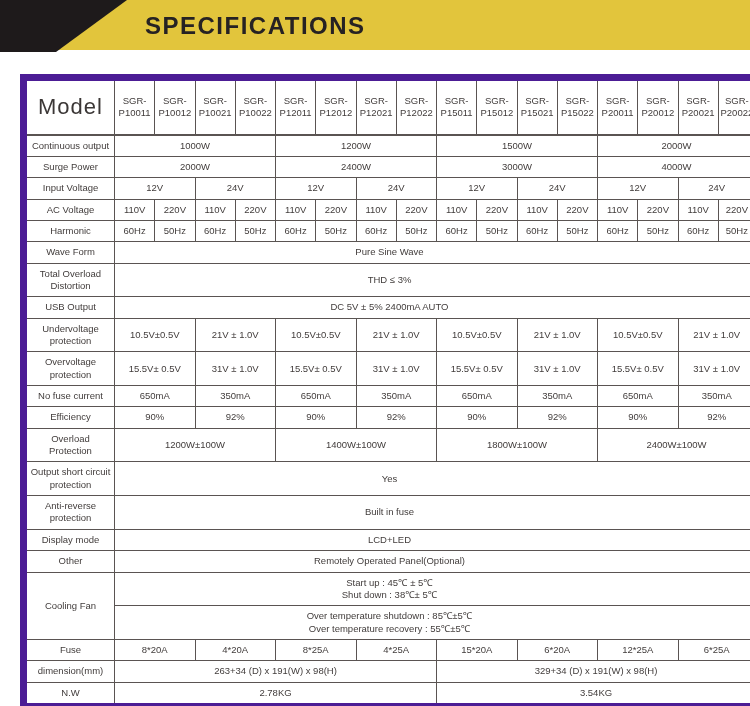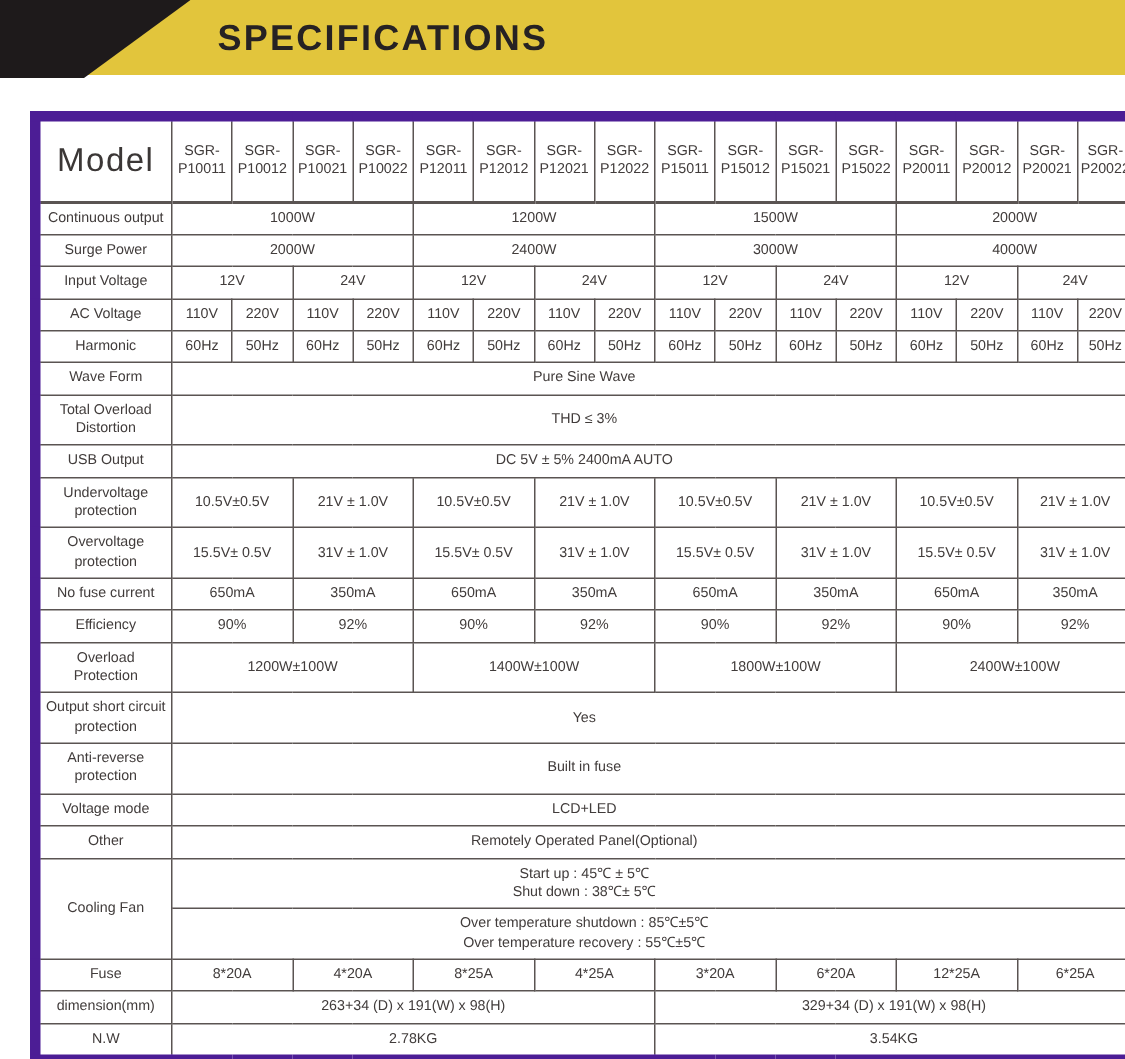--- a/index.html
+++ b/index.html
@@ -267,21 +267,21 @@
           <td class="row-label">Output short circuit
 protection</td>
           <td colspan="16" class="full-span">Yes</td>
         </tr>
         <tr>
           <td class="row-label">Anti-reverse
 protection</td>
           <td colspan="16" class="full-span">Built in fuse</td>
         </tr>
         <tr>
-          <td class="row-label">Voltage mode</td>
+          <td class="row-label">Display mode</td>
           <td colspan="16" class="full-span">LCD+LED</td>
         </tr>
         <tr>
           <td class="row-label">Other</td>
           <td colspan="16" class="full-span">Remotely Operated Panel(Optional)</td>
         </tr>
         <tr>
           <td class="row-label" rowspan="2">Cooling Fan</td>
           <td colspan="16" class="full-span">Start up : 45℃ ± 5℃
 Shut down : 38℃± 5℃</td>
@@ -289,21 +289,21 @@
         <tr>
           <td colspan="16" class="full-span">Over temperature shutdown : 85℃±5℃
 Over temperature recovery : 55℃±5℃</td>
         </tr>
         <tr>
           <td class="row-label">Fuse</td>
           <td colspan="2">8*20A</td>
           <td colspan="2">4*20A</td>
           <td colspan="2">8*25A</td>
           <td colspan="2">4*25A</td>
-          <td colspan="2">3*20A</td>
+          <td colspan="2">15*20A</td>
           <td colspan="2">6*20A</td>
           <td colspan="2">12*25A</td>
           <td colspan="2">6*25A</td>
         </tr>
         <tr>
           <td class="row-label">dimension(mm)</td>
           <td colspan="8">263+34 (D) x 191(W) x 98(H)</td>
           <td colspan="8">329+34 (D) x 191(W) x 98(H)</td>
         </tr>
         <tr>

